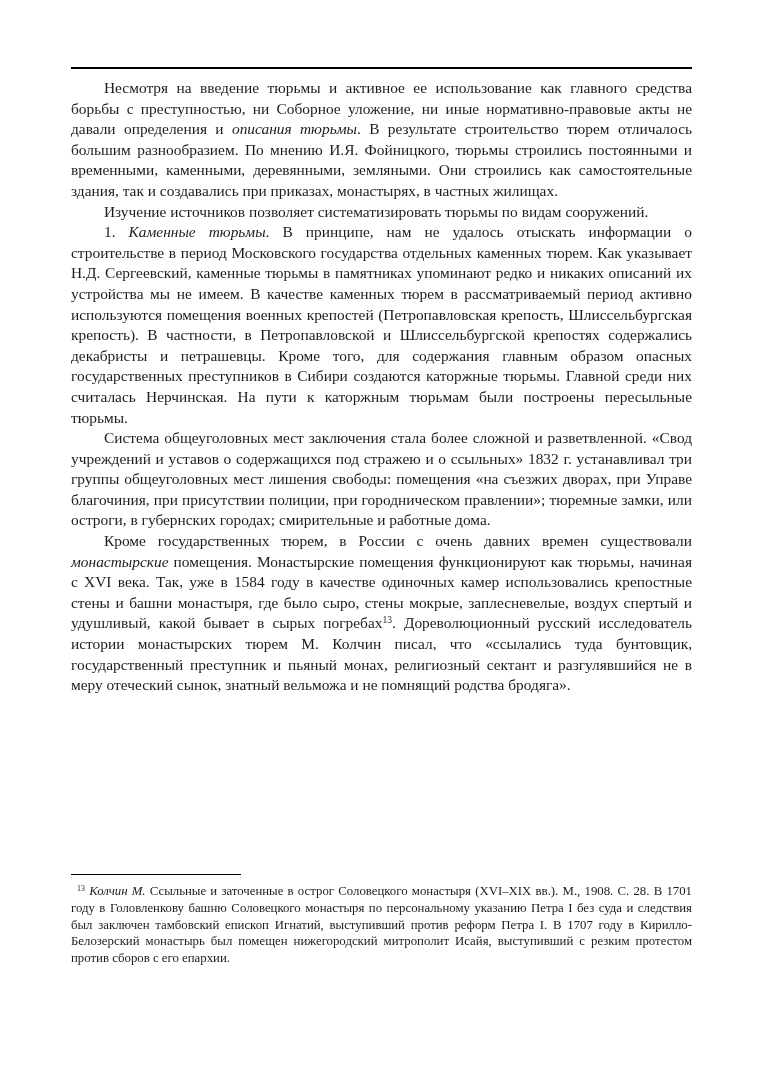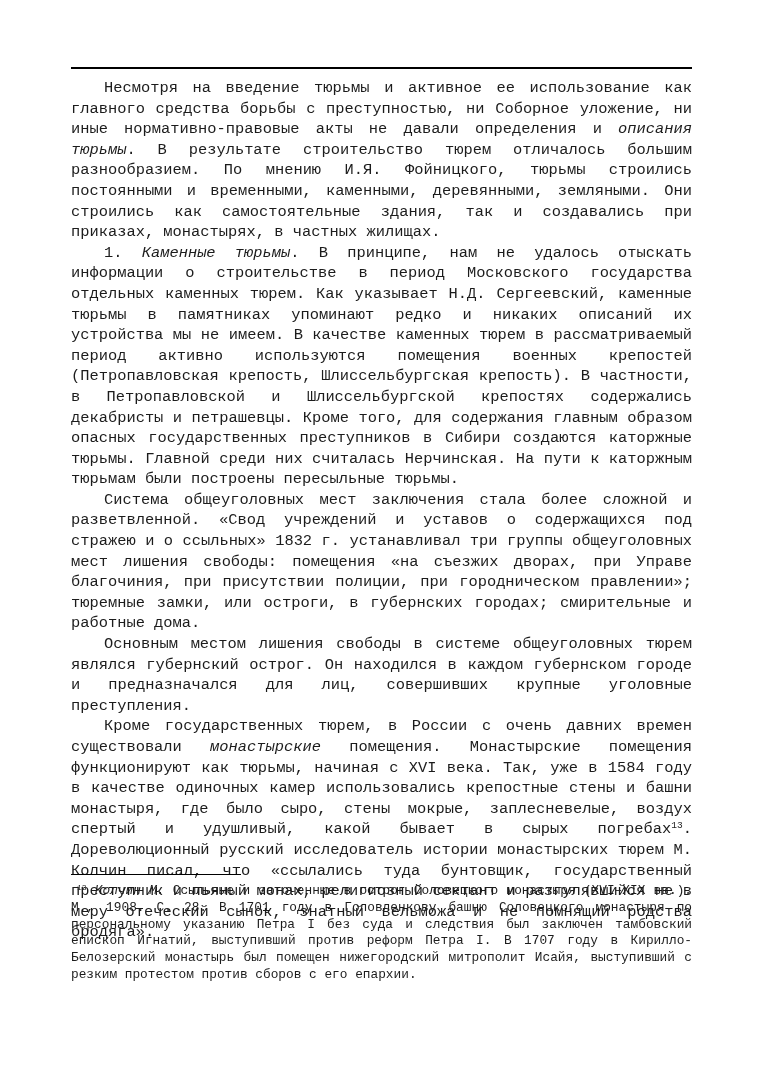--- a/index.html
+++ b/index.html
@@ -13,21 +13,21 @@
     width:763px;
     height:1080px;
     background:#e8e8e8;
   }
   .page{
     position:relative;
     width:763px;
     height:1080px;
     background:var(--bg,#ffffff);
     overflow:hidden;
-    font-family:Liberation Mono, monospace;
+    font-family:Liberation Serif, serif;
     color:var(--text,#1c1c1c);
   }
   .header-rule{
     position:absolute;
     left:71px;
     top:67px;
     width:621px;
     height:2px;
     background:var(--rule,#000);
   }
@@ -86,23 +86,23 @@
 </style>
 </head>
 <body>
 
 <div class="page">
 
   <div class="header-rule"></div>
 
   <div class="content">
     <p><span>Несмотря на введение тюрьмы и активное ее использование как главного средства борьбы с преступностью, ни Соборное уложение, ни иные нормативно-правовые акты не давали определения и </span><span class="em">описания тюрьмы</span><span>. В результате строительство тюрем отличалось большим разнообразием. По мнению И.Я. Фойницкого, тюрьмы строились постоянными и временными, каменными, деревянными, земляными. Они строились как самостоятельные здания, так и создавались при приказах, монастырях, в частных жилищах.</span></p>
+    <p>Изучение источников позволяет систематизировать тюрьмы по видам сооружений.</p>
     <p><span>1. </span><span class="em">Каменные тюрьмы</span><span>. В принципе, нам не удалось отыскать информации о строительстве в период Московского государства отдельных каменных тюрем. Как указывает Н.Д. Сергеевский, каменные тюрьмы в памятниках упоминают редко и никаких описаний их устройства мы не имеем. В качестве каменных тюрем в рассматриваемый период активно используются помещения военных крепостей (Петропавловская крепость, Шлиссельбургская крепость). В частности, в Петропавловской и Шлиссельбургской крепостях содержались декабристы и петрашевцы. Кроме того, для содержания главным образом опасных государственных преступников в Сибири создаются каторжные тюрьмы. Главной среди них считалась Нерчинская. На пути к каторжным тюрьмам были построены пересыльные тюрьмы.</span></p>
     <p>Система общеуголовных мест заключения стала более сложной и разветвленной. «Свод учреждений и уставов о содержащихся под стражею и о ссыльных» 1832 г. устанавливал три группы общеуголовных мест лишения свободы: помещения «на съезжих дворах, при Управе благочиния, при присутствии полиции, при городническом правлении»; тюремные замки, или остроги, в губернских городах; смирительные и работные дома.</p>
-    <p>Основным местом лишения свободы в системе общеуголовных тюрем являлся губернский острог. Он находился в каждом губернском городе и предназначался для лиц, совершивших крупные уголовные преступления.</p>
     <p><span>Кроме государственных тюрем, в России с очень давних времен существовали </span><span class="em">монастырские</span><span> помещения. Монастырские помещения функционируют как тюрьмы, начиная с XVI века. Так, уже в 1584 году в качестве одиночных камер использовались крепостные стены и башни монастыря, где было сыро, стены мокрые, заплесневелые, воздух спертый и удушливый, какой бывает в сырых погребах</span><sup>13</sup><span>. Дореволюционный русский исследователь истории монастырских тюрем М. Колчин писал, что «ссылались туда бунтовщик, государственный преступник и пьяный монах, религиозный сектант и разгулявшийся не в меру отеческий сынок, знатный вельможа и не помнящий родства бродяга».</span></p>
   </div>
 
   <div class="footnote-block">
     <div class="footnote-rule"></div>
     <p class="footnote-text"><sup>13</sup> <span class="em">Колчин М.</span><span> Ссыльные и заточенные в острог Соловецкого монастыря (XVI–XIX вв.). М., 1908. С. 28. В 1701 году в Головленкову башню Соловецкого монастыря по персональному указанию Петра I без суда и следствия был заключен тамбовский епископ Игнатий, выступивший против реформ Петра I. В 1707 году в Кирилло-Белозерский монастырь был помещен нижегородский митрополит Исайя, выступивший с резким протестом против сборов с его епархии.</span></p>
   </div>
 
 
 </div>

